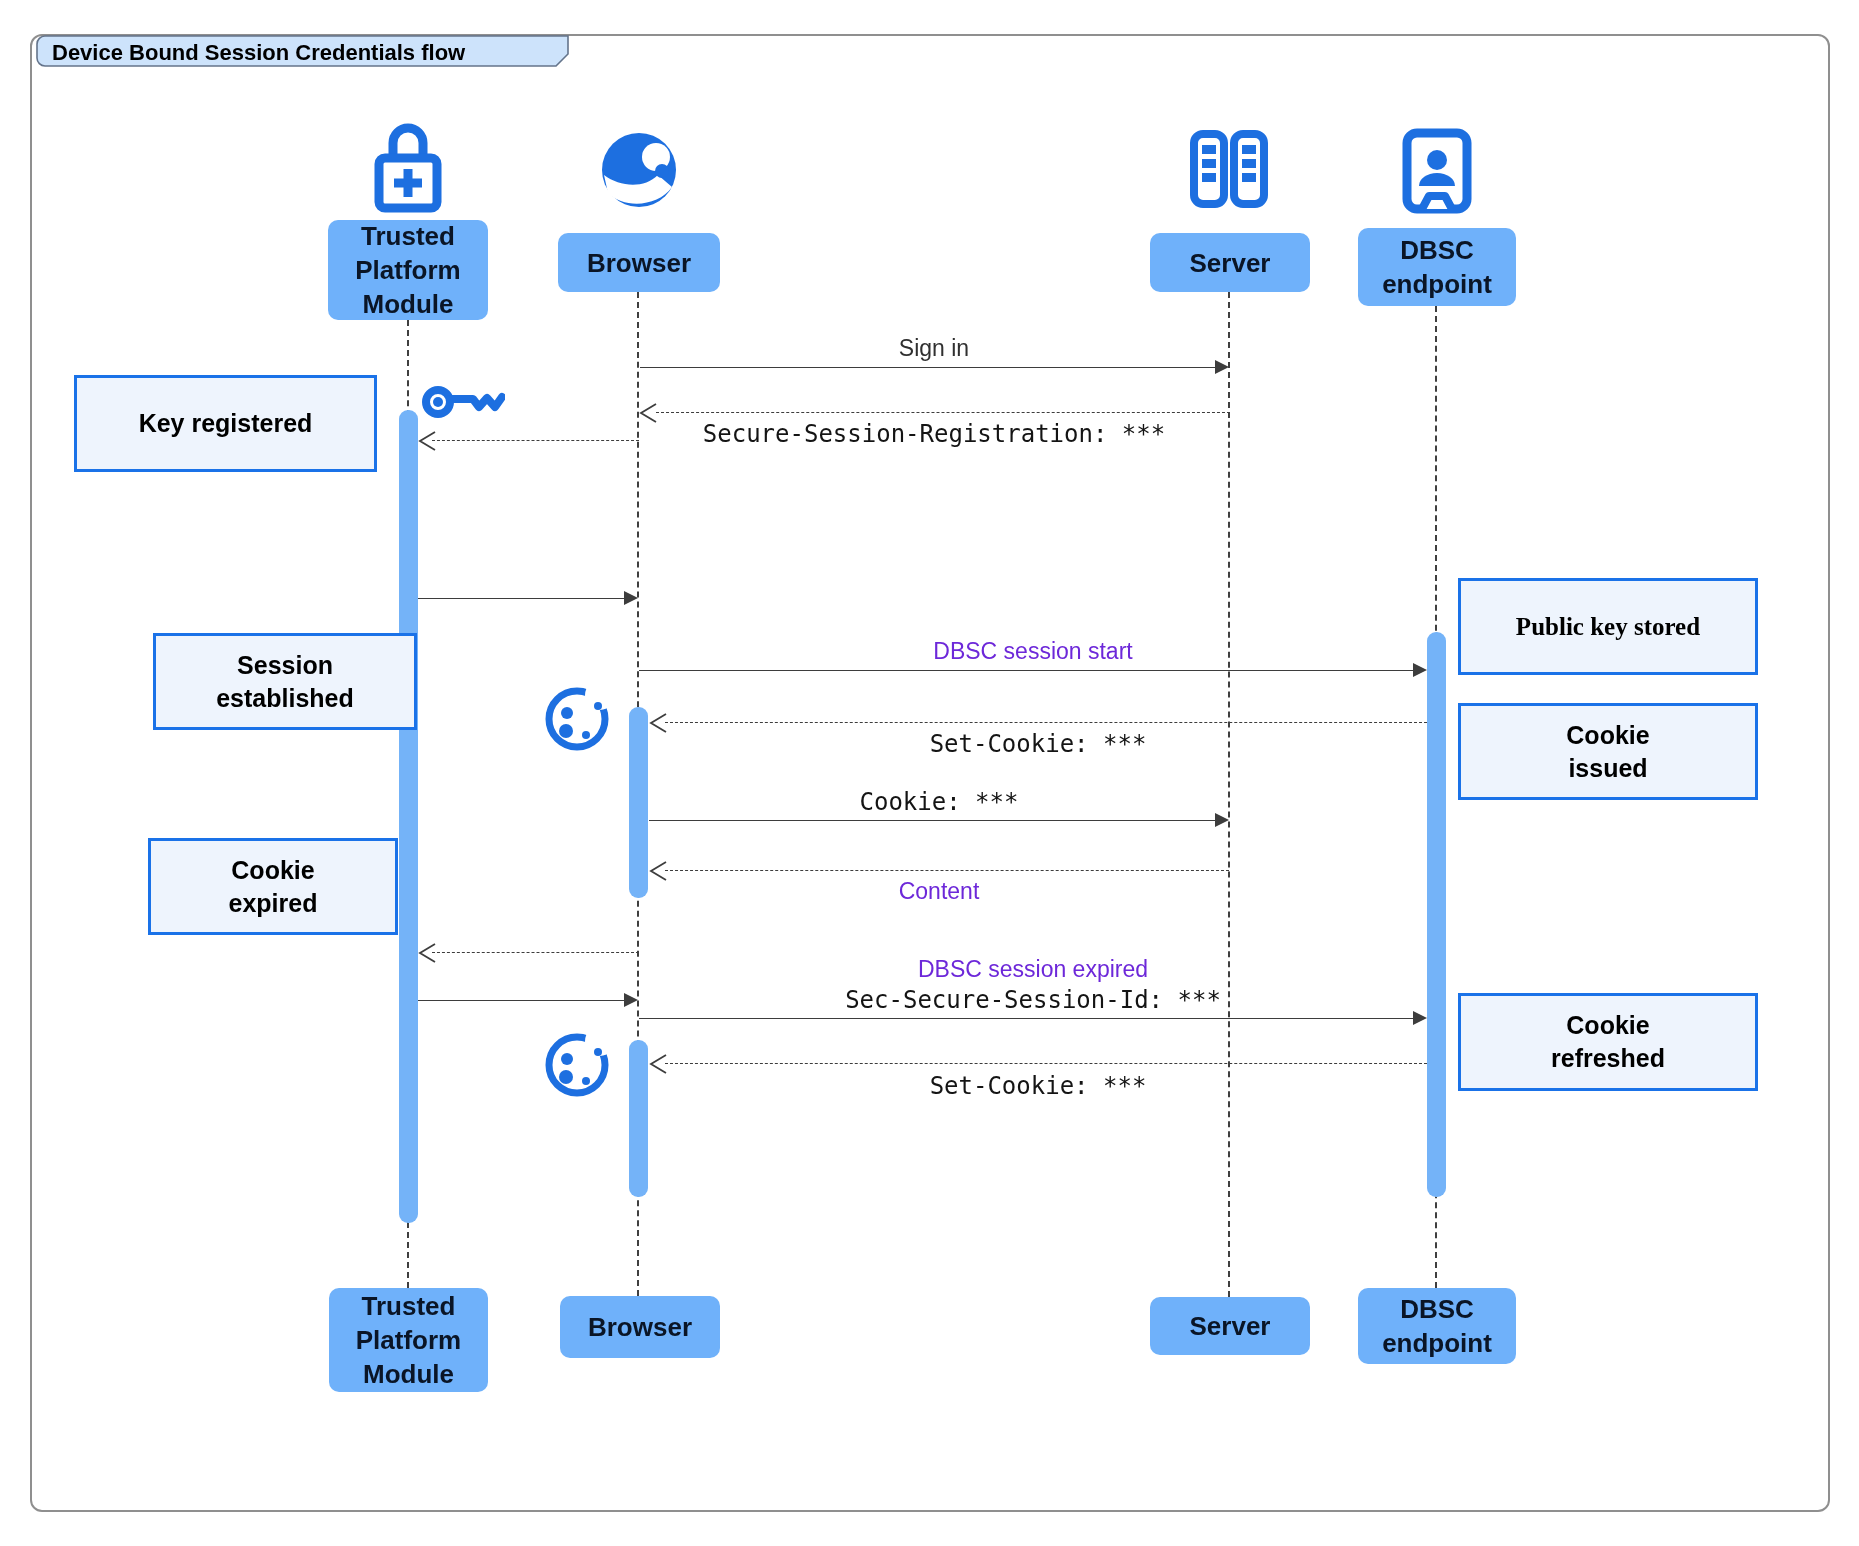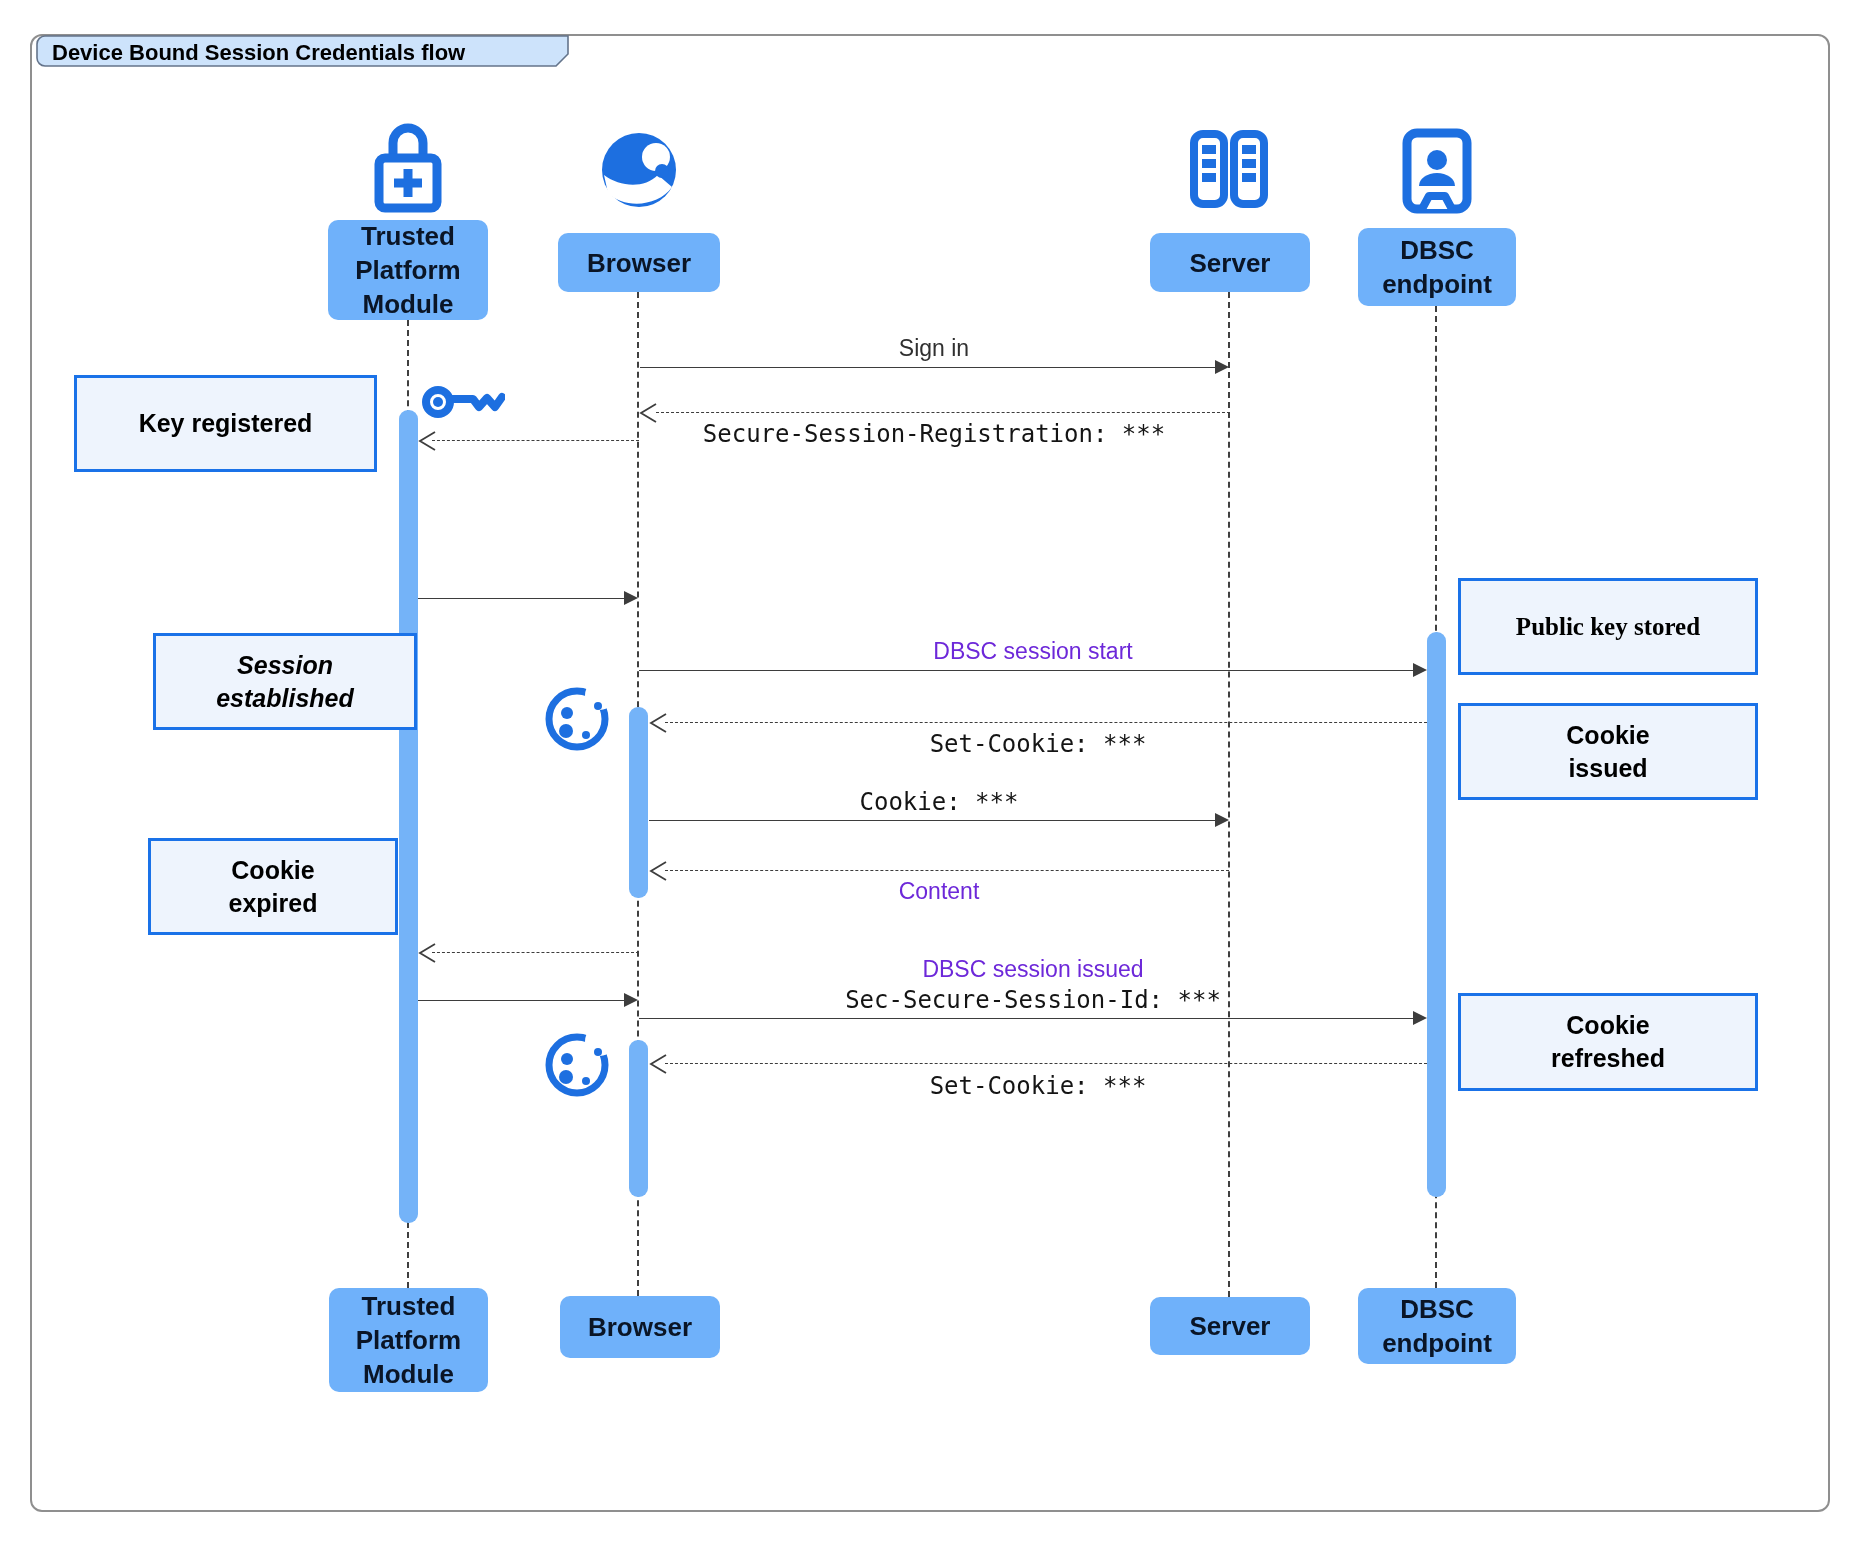--- a/index.html
+++ b/index.html
@@ -104,21 +104,21 @@
     <path d="M29,27 H52 L58,35 L66,26 L74,35 L81,25" fill="none" stroke="#1d6fe0" stroke-width="8" stroke-linecap="round" stroke-linejoin="round"></path>
   </svg>
 
   <div class="note" style="left:74px;top:375px;width:303px;height:97px;">
     <span>Key registered</span>
   </div>
 
   <div class="msg-line" style="left:418px;top:598px;width:206px;"></div>
   <div class="head" style="left:624px;top:591px;"></div>
 
-  <div class="note" style="left:153px;top:633px;width:264px;height:97px;font-style:italic;">
+  <div class="note" style="left:153px;top:633px;width:264px;height:97px;">
     <span class="w2">Session established</span>
   </div>
 
   <span class="lbl" style="left:1033px;top:638px;">DBSC session start</span>
   <div class="msg-line" style="left:639px;top:670px;width:774px;"></div>
   <div class="head" style="left:1413px;top:663px;"></div>
 
   <div class="note" style="left:1458px;top:578px;width:300px;height:97px;font-family:Liberation Serif, serif;">
     <span>Public key stored</span>
   </div>
@@ -157,21 +157,21 @@
   </div>
 
   <div class="msg-line dashed" style="left:432px;top:952px;width:207px;"></div>
   <svg class="openhead" width="20" height="22" style="left:417px;top:942px;">
       <path d="M18,2 L3,11 L18,20" fill="none" stroke="#3d3d3d" stroke-width="1.8"></path>
     </svg>
 
   <div class="msg-line" style="left:418px;top:1000px;width:206px;"></div>
   <div class="head" style="left:624px;top:993px;"></div>
 
-  <span class="lbl" style="left:1033px;top:956px;">DBSC session issued</span>
+  <span class="lbl" style="left:1033px;top:956px;">DBSC session expired</span>
   <span class="lbl mono" style="left:1033px;top:986px;">Sec-Secure-Session-Id: ***</span>
   <div class="msg-line" style="left:639px;top:1018px;width:774px;"></div>
   <div class="head" style="left:1413px;top:1011px;"></div>
 
   <svg class="icon" style="left:541px;top:1024px;z-index:4;" width="74" height="76" viewBox="0 0 74 76">
     <circle cx="36" cy="41" r="28" fill="none" stroke="#1d6fe0" stroke-width="7"></circle>
     <circle cx="59" cy="17" r="15" fill="#ffffff"></circle>
     <circle cx="57" cy="28" r="4" fill="#1d6fe0"></circle>
     <circle cx="26" cy="35" r="6" fill="#1d6fe0"></circle>
     <circle cx="25" cy="53" r="7" fill="#1d6fe0"></circle>

